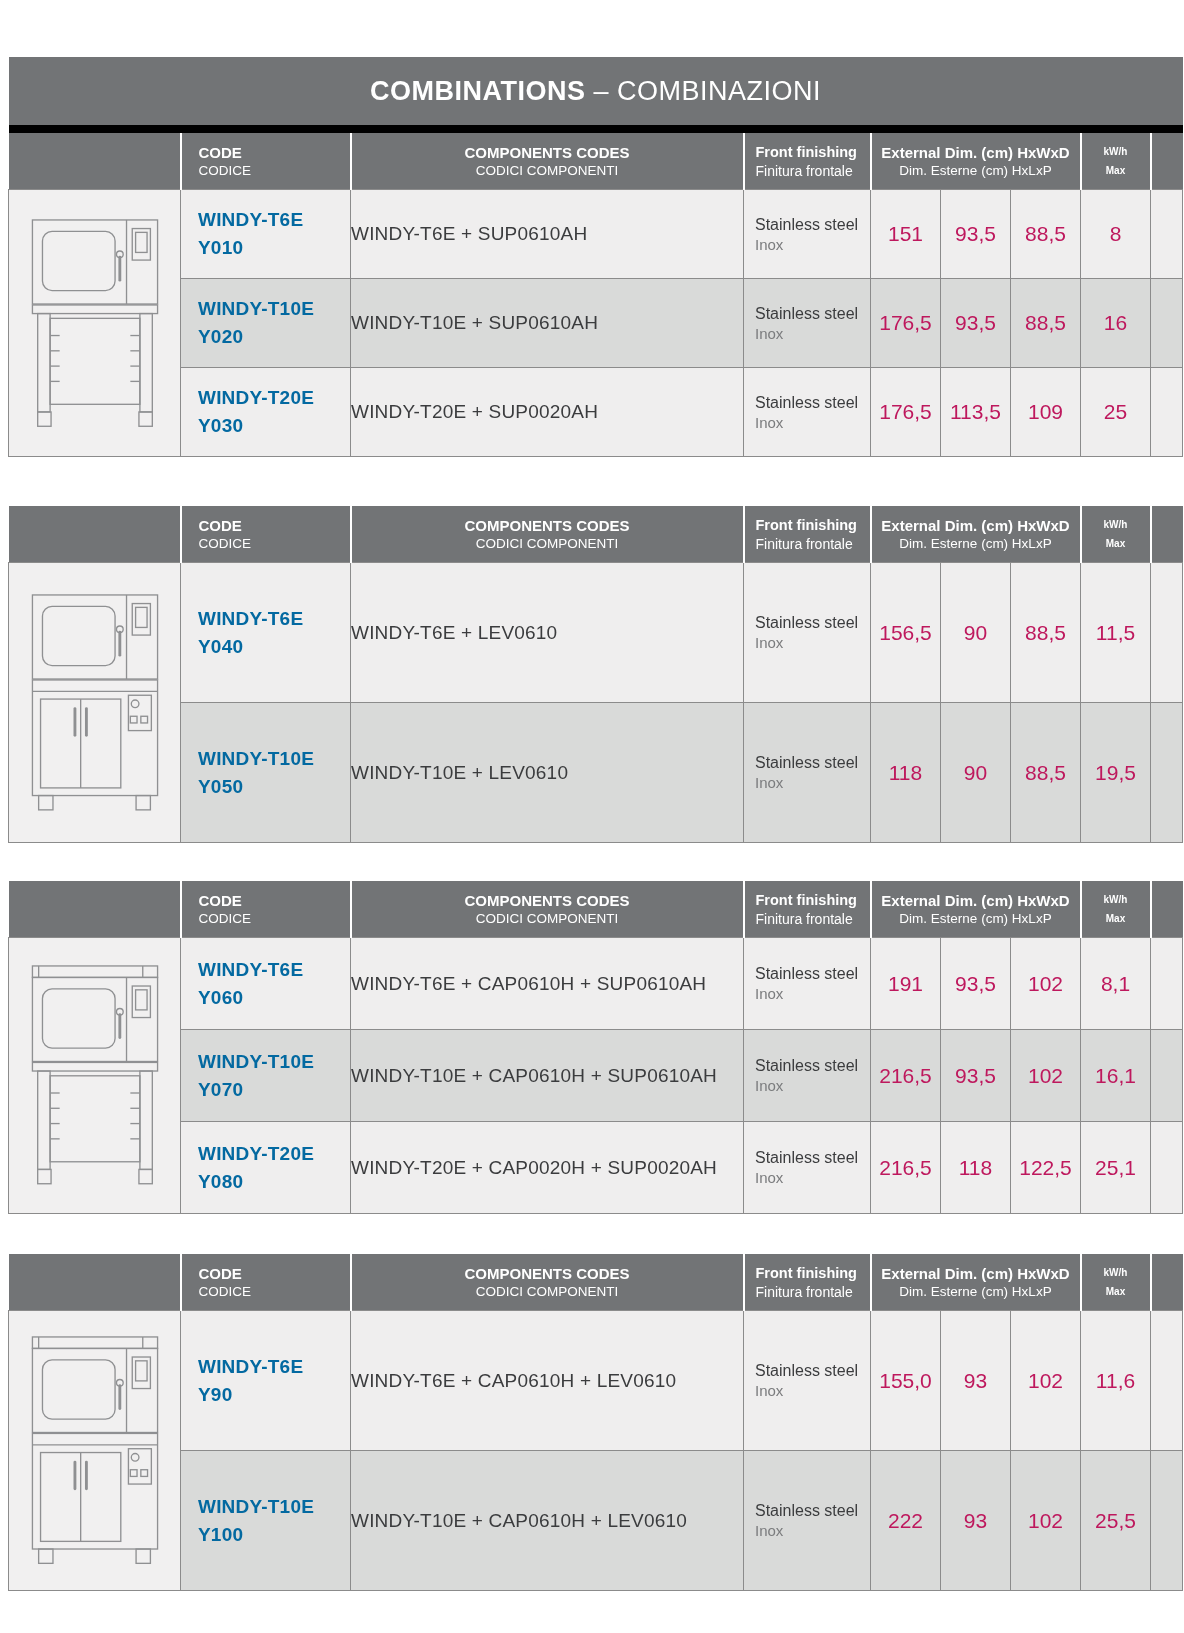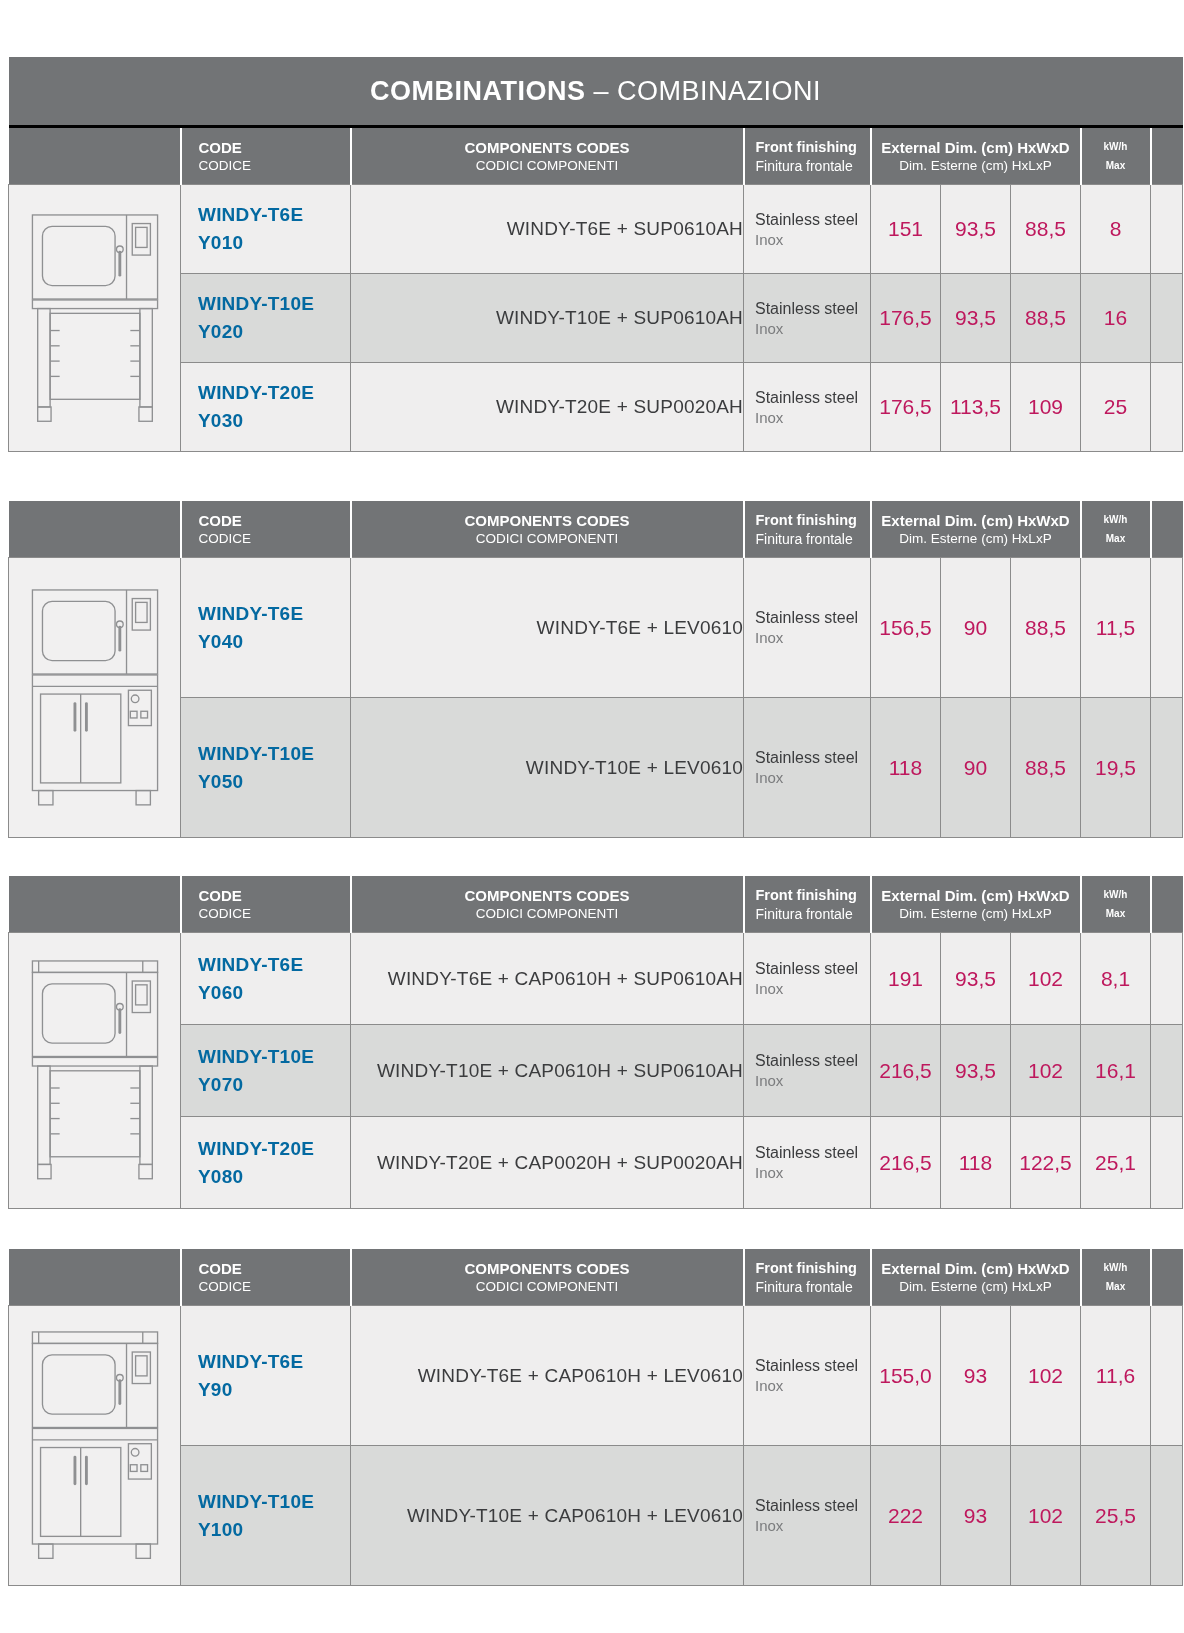--- a/index.html
+++ b/index.html
@@ -9,21 +9,21 @@
   table.combo{border-collapse:collapse;table-layout:fixed;width:1174px;}
   .gap49{margin-bottom:49px;} .gap38{margin-bottom:38px;} .gap40{margin-bottom:40px;}
 
   
   col.c-img{width:172px;} col.c-code{width:170px;} col.c-comp{width:393px;}
   col.c-front{width:127px;} col.c-dim{width:70px;} col.c-kwh{width:70px;} col.c-end{width:32px;}
 
   
   .title-row th{
     background:#727476;color:#fff;height:66px;text-align:center;vertical-align:middle;
-    font-size:27px;letter-spacing:.5px;border-bottom:3px solid #000000;font-weight:400;
+    font-size:27px;letter-spacing:.5px;border-bottom:8px solid #000000;font-weight:400;
   }
   .tt-b{font-weight:700;}
   .tt-n{font-weight:400;}
 
   
   .head-row th{
     background:#727476;color:#fff;height:52px;vertical-align:middle;text-align:center;
     border-left:2px solid #fff;font-weight:400;padding:2px;
   }
   .head-row th:first-child{border-left:0;}
@@ -38,21 +38,21 @@
   
   tbody td{border:1px solid #8b8b8b;vertical-align:middle;padding:0;}
   tbody tr:nth-child(odd) td{background:#efeeee;}
   tbody tr:nth-child(even) td{background:#d9dad9;}
   td.img-cell{background:#f1f0f0 !important;text-align:center;}
   .t1 tbody tr{height:89px;} .t2 tbody tr{height:140px;}
   .t3 tbody tr{height:92px;} .t4 tbody tr{height:140px;}
 
   td.code-cell{padding-left:17px;}
   .code-line{display:block;color:#0369a1;font-weight:700;font-size:19px;line-height:28px;letter-spacing:.2px;}
-  td.comp-cell{text-align:right;font-size:19px;color:#3b3c3e;letter-spacing:.2px;}
+  td.comp-cell{text-align:left;font-size:19px;color:#3b3c3e;letter-spacing:.2px;}
   td.front-cell{padding-left:11px;}
   .front-en{display:block;font-size:16px;color:#3b3c3e;line-height:20px;}
   .front-it{display:block;font-size:15px;color:#7b7c7e;line-height:19px;}
   td.num-cell{text-align:center;font-size:21px;color:#be185d;}
 
   .illus{display:inline-block;vertical-align:middle;}
   .illus *{stroke:#8f9092;fill:none;stroke-width:1.4;}
   .illus .thick{stroke-width:3;stroke-linecap:round;}
 </style>
 </head>

